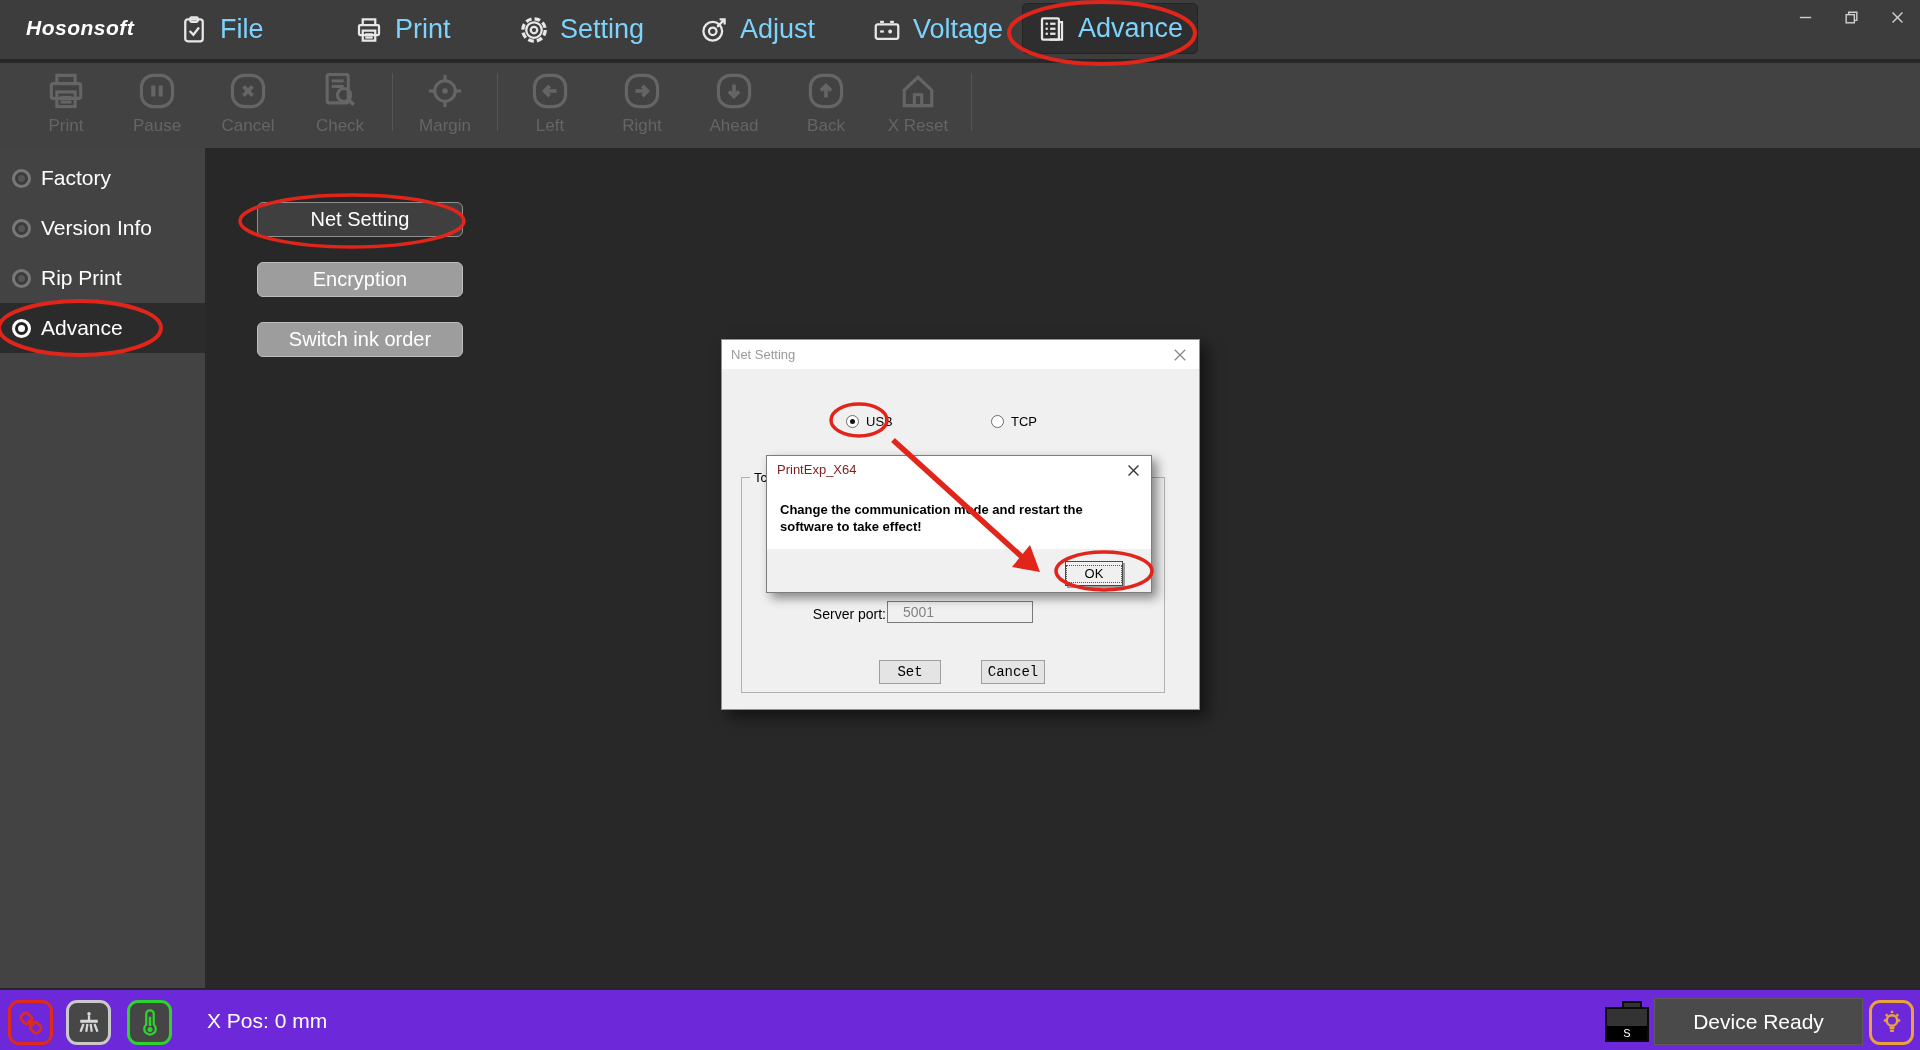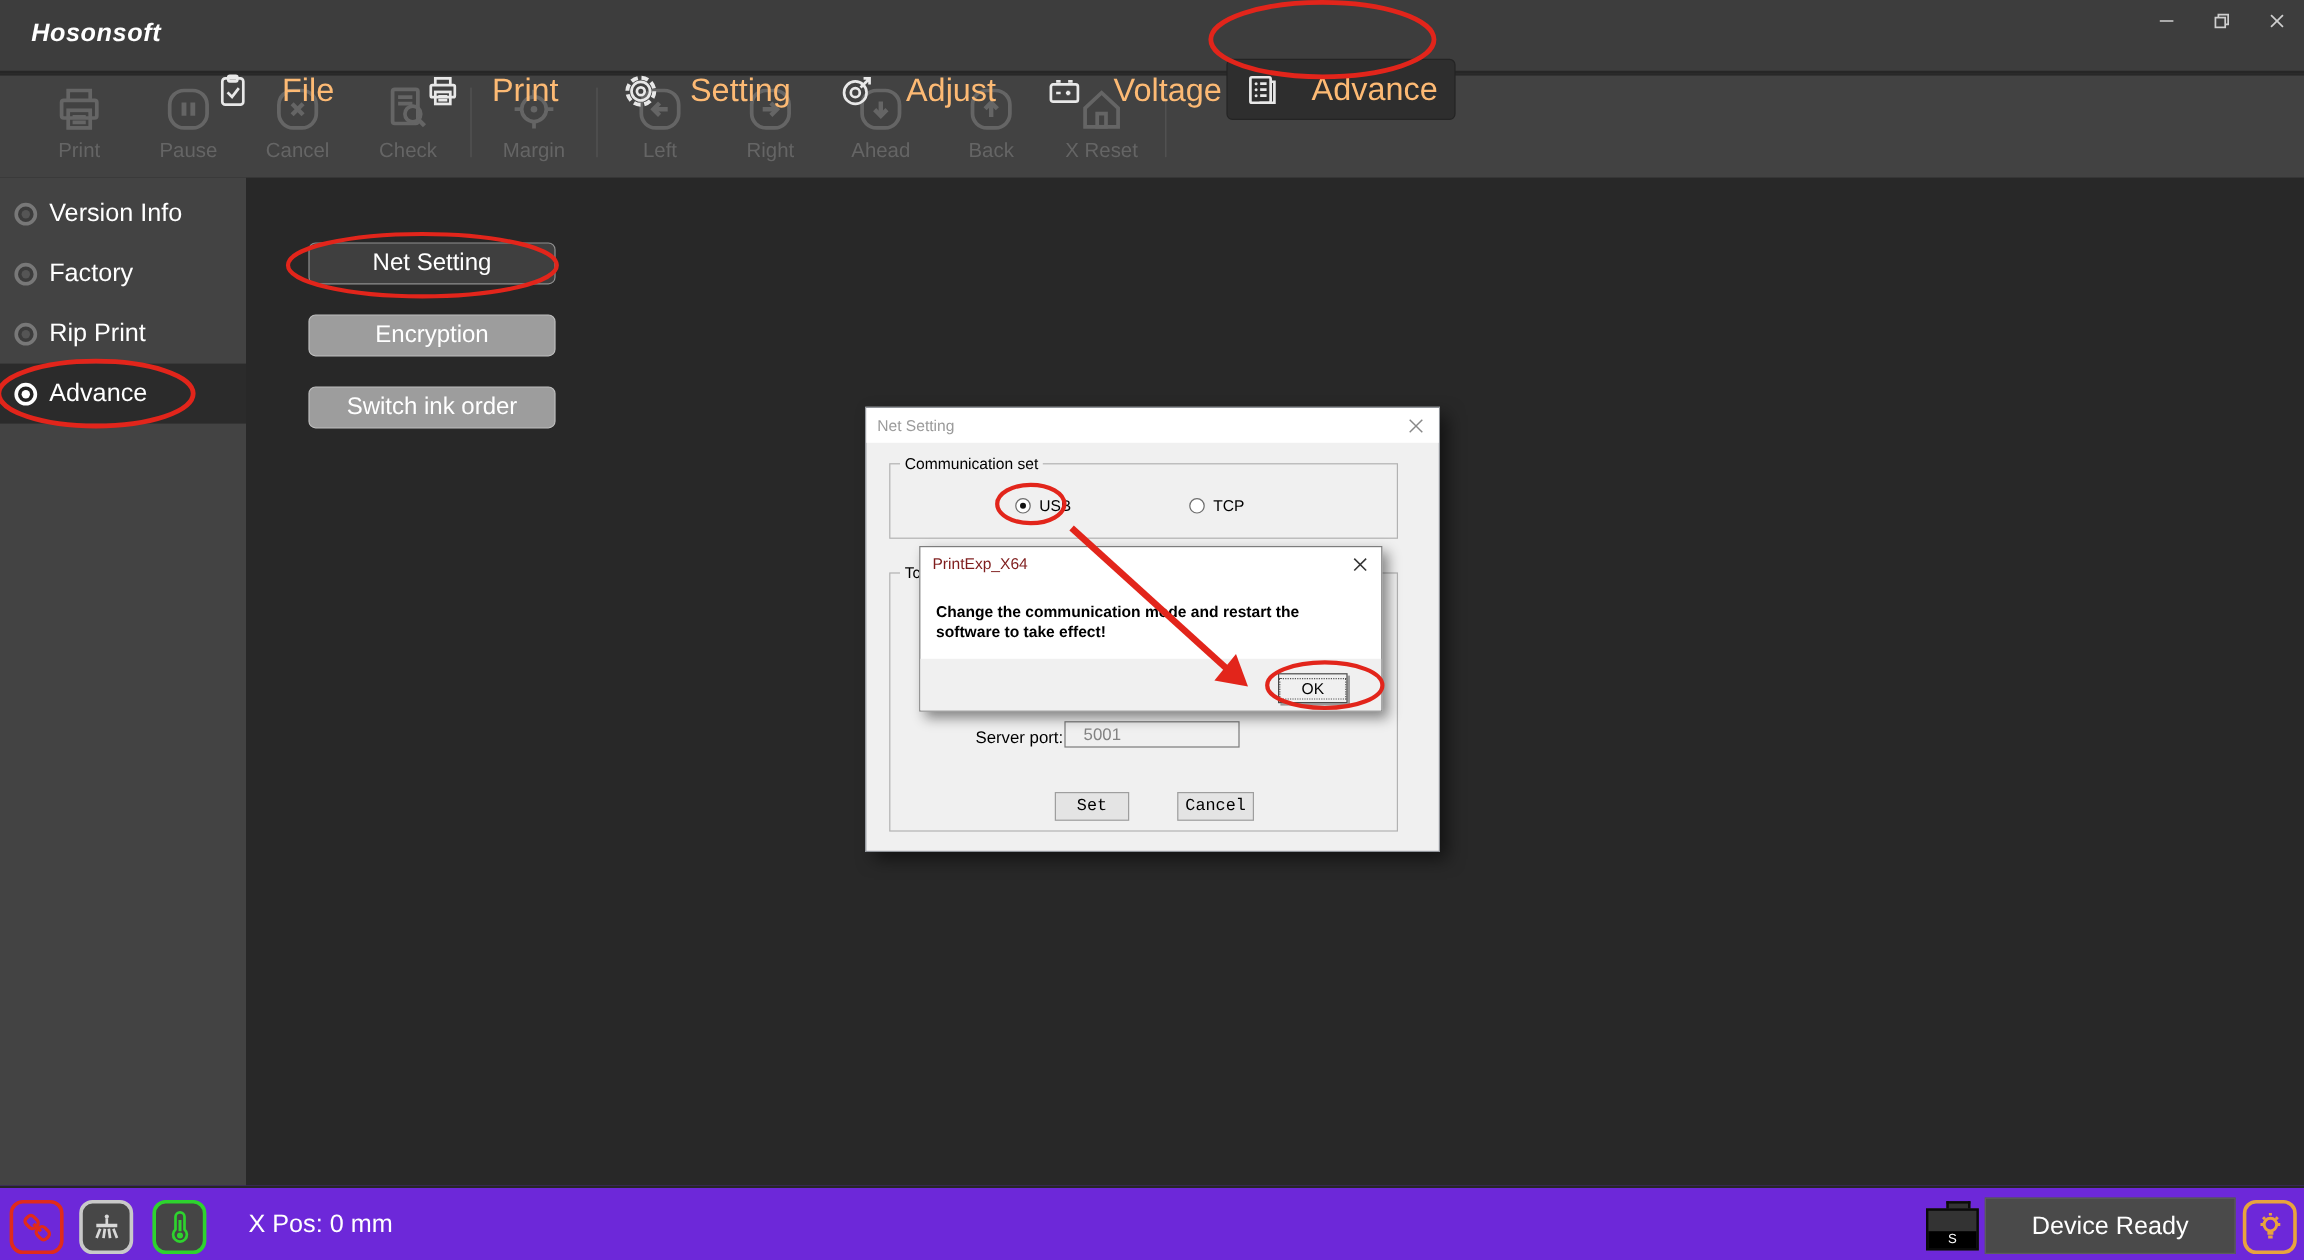--- a/index.html
+++ b/index.html
@@ -6,21 +6,21 @@
   html,body { width:1920px; height:1050px; overflow:hidden; }
   body { position:relative; font-family:"Liberation Sans", sans-serif; background:#282828; }
   svg { display:block; }
 
   
   .menubar { position:absolute; left:0; top:0; width:1920px; height:61px;
              background:#3d3d3d; border-bottom:2px solid #262626; z-index:5; }
   .logo { position:absolute; left:26px; top:16px; color:#fff; font-size:21px;
           font-weight:bold; font-style:italic; letter-spacing:.5px; }
   .menu-item { position:absolute; top:0; height:59px; display:flex; align-items:center;
-               gap:26px; color:#fdba74; font-size:27px; cursor:default; padding:0 14px;margin-top:46px; }
+               gap:11px; color:#7dd3fc; font-size:27px; cursor:default; padding:0 14px; }
   .menu-item .micon { width:30px; height:30px; color:#e8e8e8; }
   .menu-item.active { background:#2e2e2e; border:1px solid #242424; border-radius:5px;
                       top:3px; height:51px; }
   .winctl { position:absolute; top:0; width:46px; height:34px; display:flex;
             align-items:center; justify-content:center; color:#cfcfcf; }
   .winctl svg { width:17px; height:17px; }
 
   
   .toolbar { position:absolute; left:0; top:63px; width:1920px; height:85px;
              background:#424242; z-index:4; }
@@ -321,25 +321,25 @@
         </svg>
     </span>
     <span class="tlabel">X Reset</span>
   </div>
   <div class="tool-sep" style="left:971px"></div>
 </div>
 
 <div class="sidebar">
   <div class="side-item">
     <span class="radio-dot"></span>
-    <span>Version Info</span>
+    <span>Factory</span>
   </div>
   <div class="side-item">
     <span class="radio-dot"></span>
-    <span>Factory</span>
+    <span>Version Info</span>
   </div>
   <div class="side-item">
     <span class="radio-dot"></span>
     <span>Rip Print</span>
   </div>
   <div class="side-item selected">
     <span class="radio-dot"></span>
     <span>Advance</span>
   </div>
 </div>
@@ -352,23 +352,20 @@
   <div class="titlebar">
     <span class="dtitle">Net Setting</span>
     <span class="dlg-close">
       <svg viewBox="0 0 24 24" fill="none" stroke="currentColor" stroke-width="1.6">
           <line x1="5" y1="5" x2="19" y2="19"></line>
           <line x1="19" y1="5" x2="5" y2="19"></line>
         </svg>
     </span>
   </div>
 
-  <div class="groupbox" style="left:19px; top:46px; width:424px; height:63px">
-    <span class="glabel">Communication set</span>
-  </div>
 
   <div class="radio-opt" style="left:124px; top:74px">
     <span class="win-radio checked"></span>
     <span>USB</span>
   </div>
   <div class="radio-opt" style="left:269px; top:74px">
     <span class="win-radio"></span>
     <span>TCP</span>
   </div>
 

